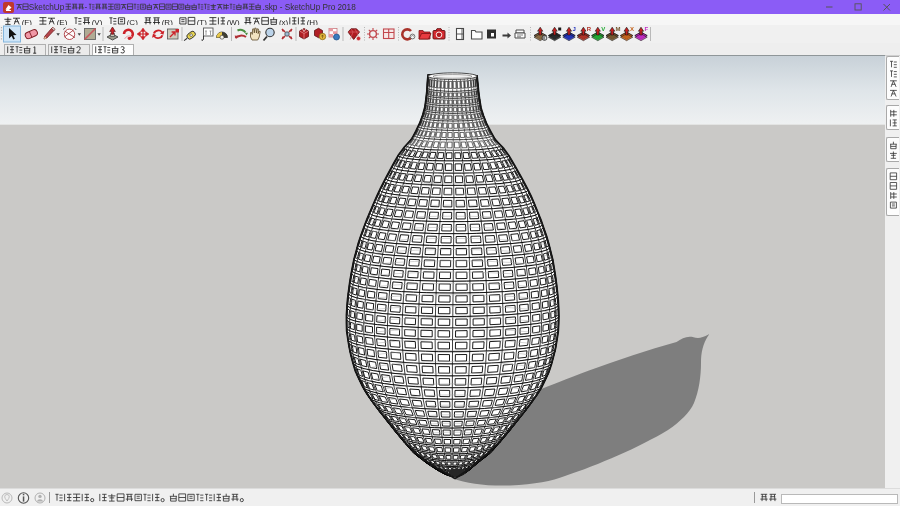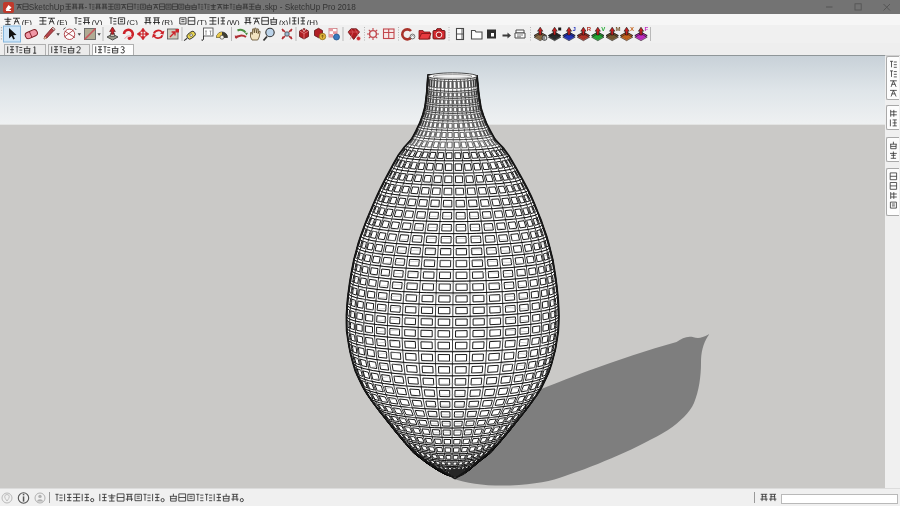--- a/index.html
+++ b/index.html
@@ -1,15 +1,15 @@
 <!DOCTYPE html>
 <html><head><meta charset="utf-8"><style>
 *{margin:0;padding:0;box-sizing:border-box}
 body{width:900px;height:506px;overflow:hidden;font-family:"Liberation Sans",sans-serif;position:relative;background:#f0f0f0}
-.titlebar{position:absolute;left:0;top:0;width:900px;height:14px;background:#737373}
+.titlebar{position:absolute;left:0;top:0;width:900px;height:14px;background:#8b5cf6}
 .menubar{position:absolute;left:0;top:14px;width:900px;height:11px;background:#f6f6f6}
 .toolbar{position:absolute;left:0;top:25px;width:900px;height:18px;background:#f0f0f0}
 .tabbar{position:absolute;left:0;top:43px;width:900px;height:13px;background:#eeeeee;border-bottom:1px solid #d0d0d0}
 .tab{position:absolute;top:1px;height:12px;background:#ebebeb;border:1px solid #b0b0b0;border-bottom:none}
 .tab.active{background:#fdfdfd;height:12px}
 .viewport{position:absolute;left:0;top:55px;width:885px;height:433px;background:#cac9c7}
 .sidebar{position:absolute;left:886px;top:56px;width:14px;height:432px;background:#f0f0f0}
 .statusbar{position:absolute;left:0;top:488px;width:900px;height:18px;background:#f0f0f0;border-top:1px solid #dcdcdc}
 .valuebox{position:absolute;left:781px;top:5px;width:117px;height:10px;background:#ffffff;border:1px solid #b9b9b9}
 </style></head><body>

